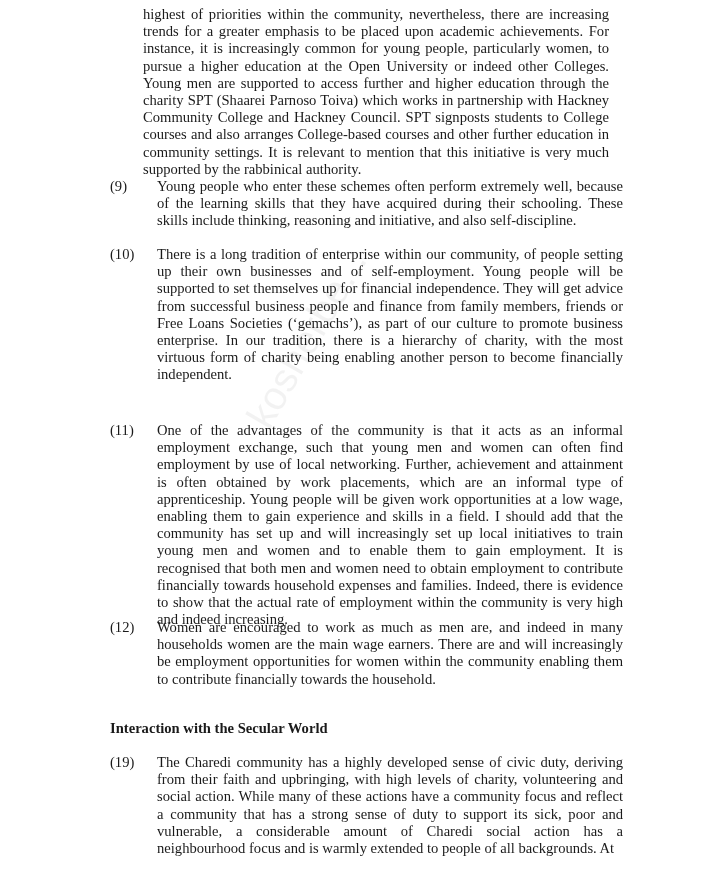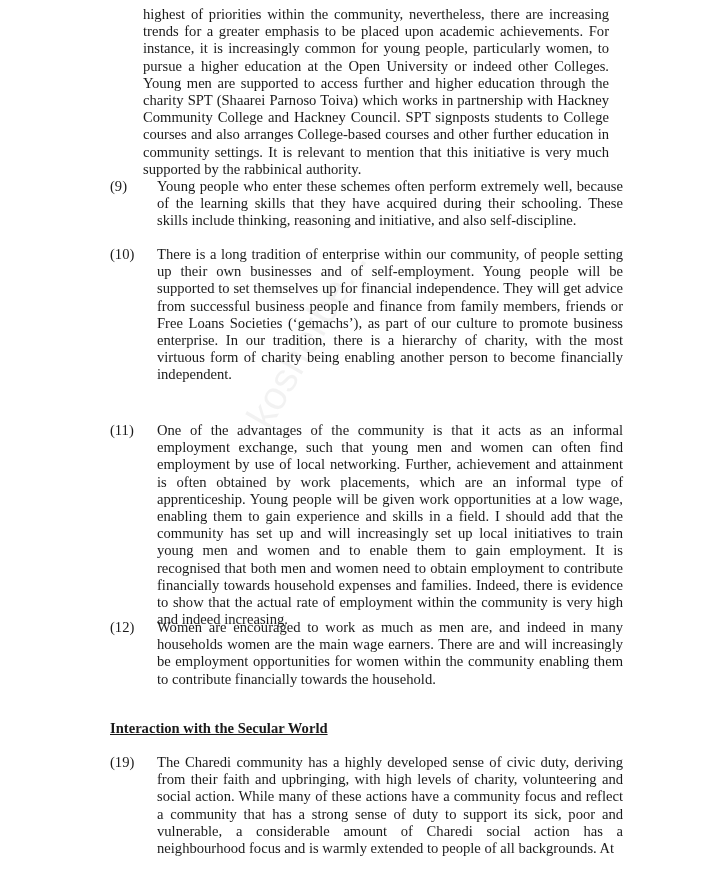--- a/index.html
+++ b/index.html
@@ -17,21 +17,21 @@
     }
     .para { position: absolute; left: 110px; width: 513px; }
     .para .num { position: absolute; left: 0; top: 0; width: 40px; }
     .para .body { margin-left: 47px; text-align: justify; }
     #p9 { top: 178px; }
     #p10 { top: 246px; }
     #p11 { top: 388px; margin-top: 34px; }
     #p12 { top: 619px; }
     #heading {
       position: absolute; left: 110px; top: 720px;
-      font-weight: bold; text-decoration: underline;
+      font-weight: bold; 
     }
     #p13 { top: 754px; }
     .watermark {
       position: absolute; left: 250px; top: 420px;
       transform: rotate(-60deg); transform-origin: left top;
       color: rgba(0,0,0,0.05); font-size: 40px; font-family: "Liberation Sans", sans-serif;
       pointer-events: none; white-space: nowrap;
     }
   </style>
 </head>

